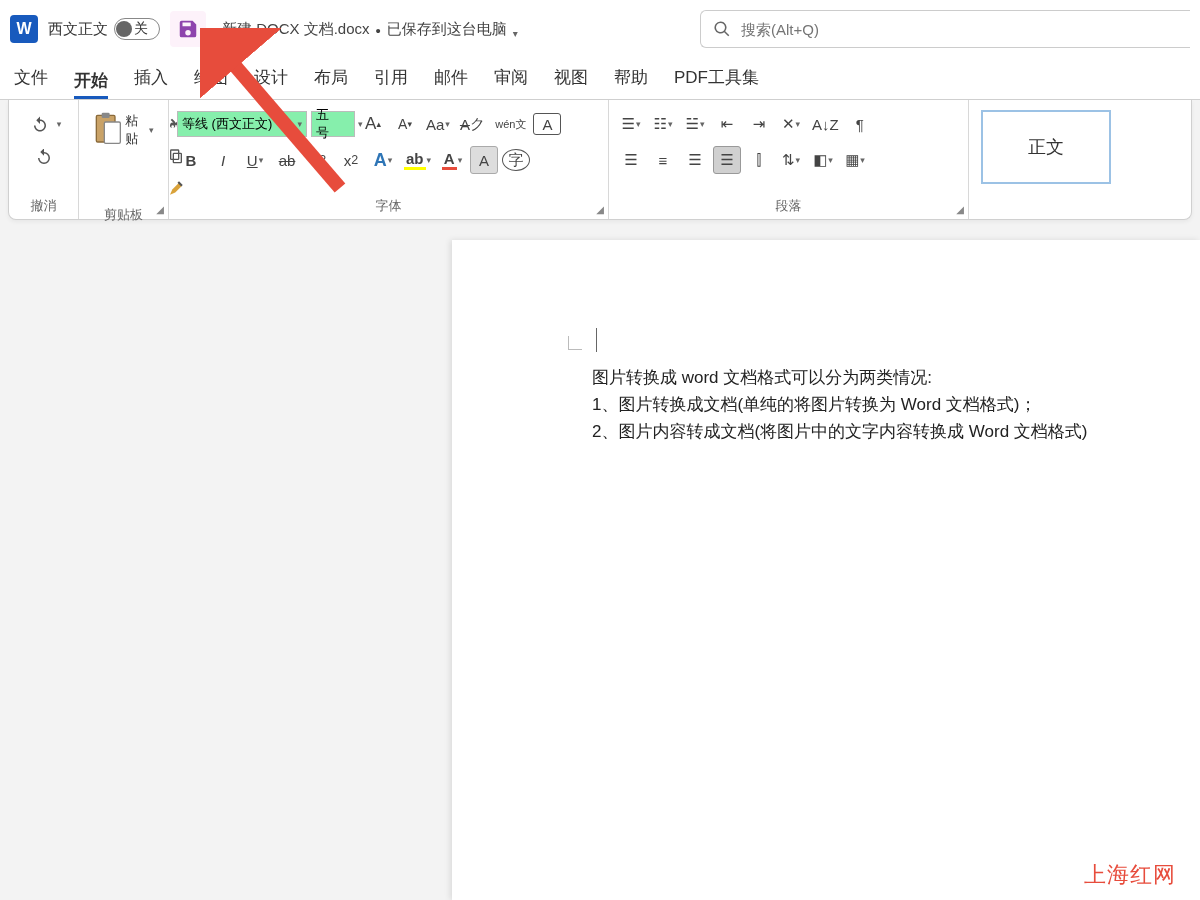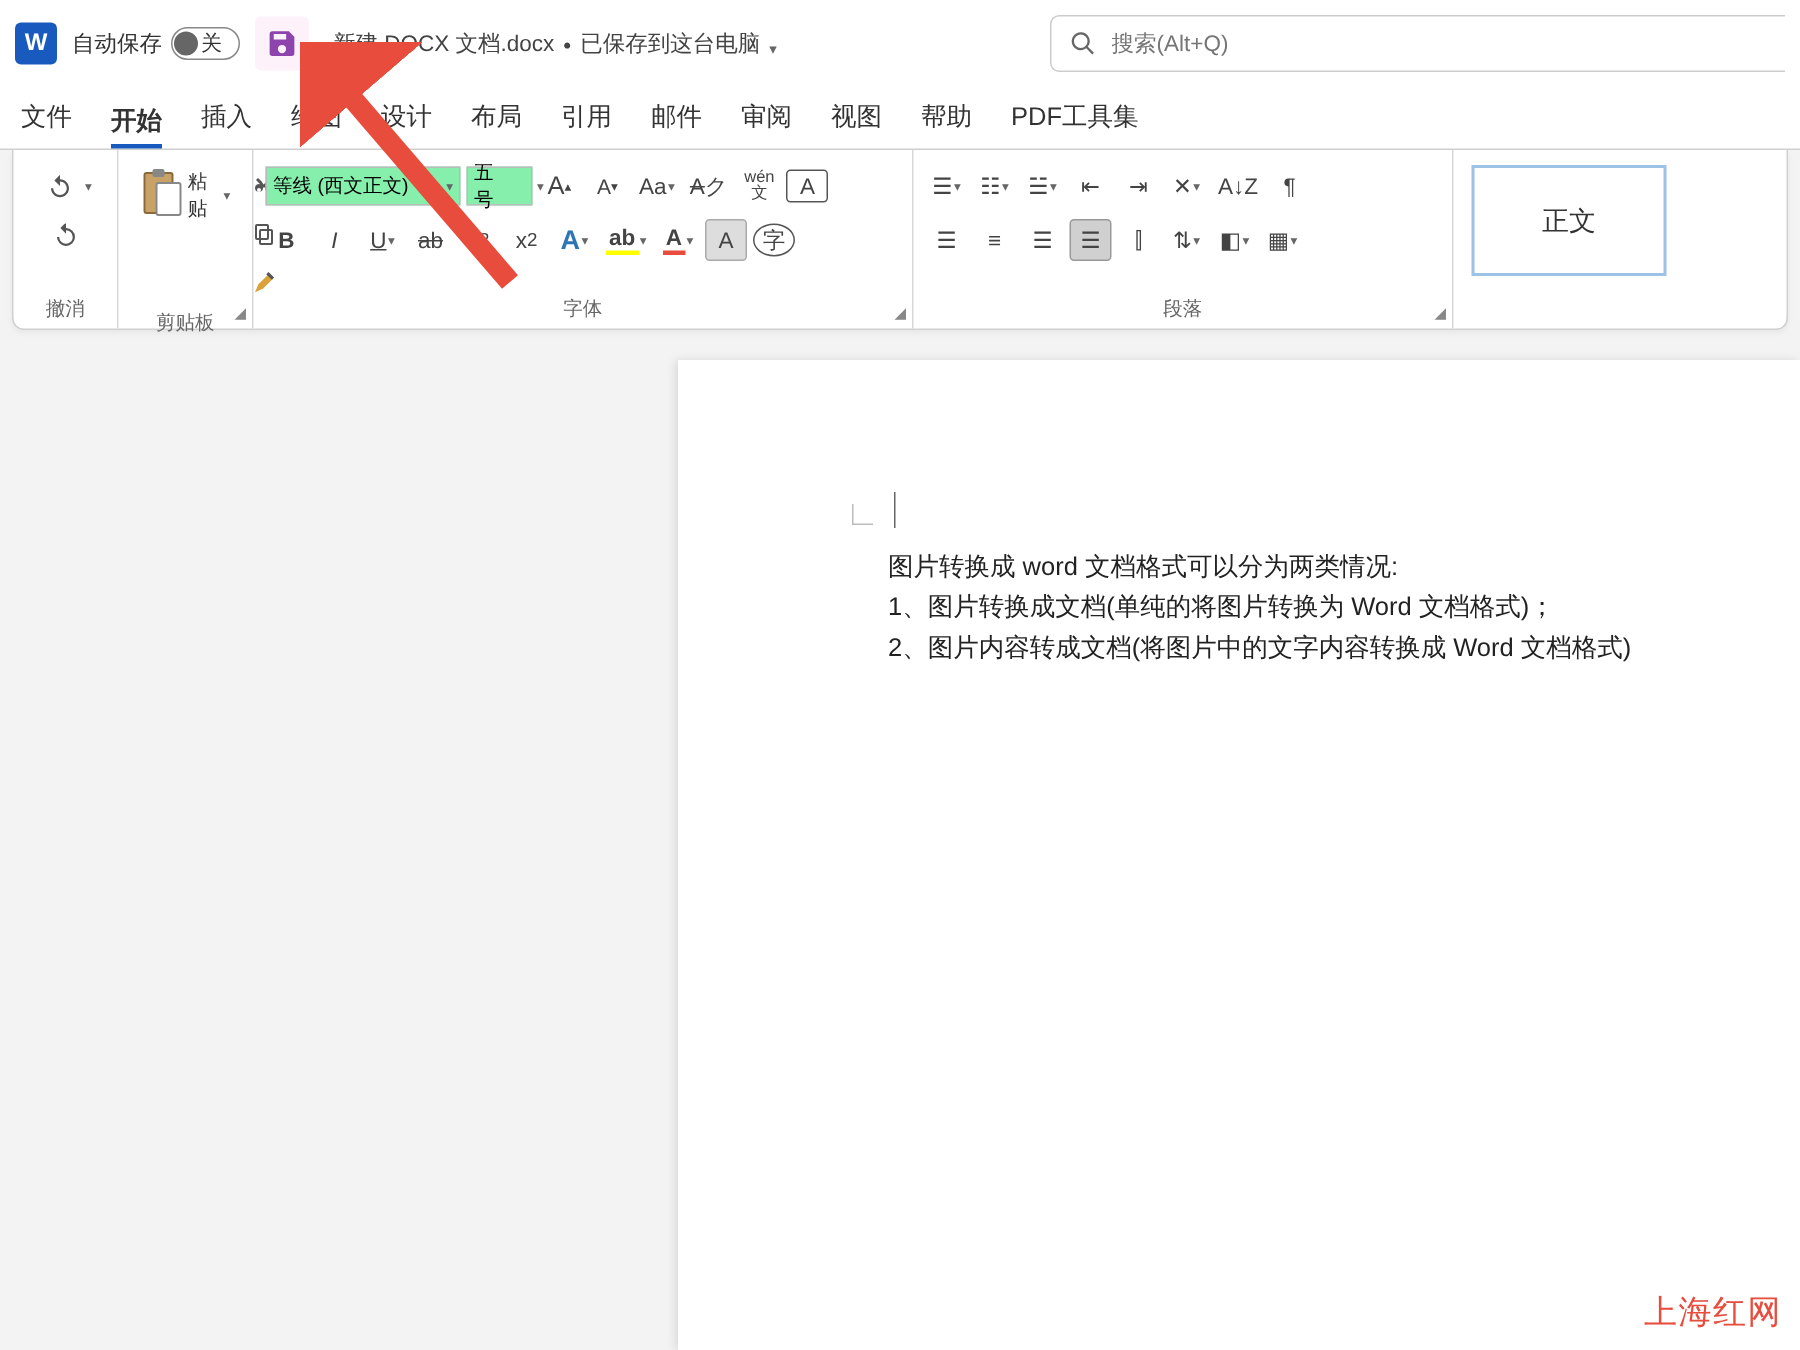--- a/index.html
+++ b/index.html
@@ -36,32 +36,32 @@
 .font-size { width: 44px; gap: 28px; }
 .underline-color { border-bottom: 3px solid; padding: 0 2px; font-weight: bold; }
 .style-box { border: 2px solid #9cc2e5; width: 130px; height: 74px; display: flex; align-items: center; justify-content: center; font-size: 18px; color: #333; margin: 4px; text-align: center; }
 
 .doc-area { position: absolute; top: 240px; left: 452px; right: 0; bottom: 0; background: #fff; box-shadow: -2px 0 6px rgba(0,0,0,0.1); }
 .page-margin { position: absolute; top: 96px; left: 116px; width: 14px; height: 14px; border-left: 1px solid #bbb; border-bottom: 1px solid #bbb; }
 .cursor-mark { position: absolute; top: 88px; left: 144px; width: 1px; height: 24px; border-right: 1.5px solid #666; }
 .doc-text { position: absolute; top: 124px; left: 140px; right: 60px; font-size: 17px; color: #222; line-height: 1.6; }
 
 .arrow-annotation { position: absolute; top: 28px; left: 200px; pointer-events: none; z-index: 100; }
-.watermark { position: absolute; right: 12px; bottom: 10px; font-size: 22px; color: #e74c3c; font-weight: 500; letter-spacing: 1px; }
+.watermark { position: absolute; right: 24px; bottom: 10px; font-size: 22px; color: #e74c3c; font-weight: 500; letter-spacing: 1px; }
 
 svg { display: block; }
 .caret { font-size: 9px; color: #666; margin-left: 1px; }
 </style>
 </head>
 <body>
 
 <div class="titlebar">
   <div class="word-icon">W</div>
   <div class="autosave">
-    <span>自动保存</span>
+    <span>西文正文</span>
     <div class="toggle">
       <div class="toggle-knob"></div>
       <span class="toggle-label">关</span>
     </div>
   </div>
   <div class="save-btn">
     <svg width="22" height="22" viewBox="0 0 24 24">
         <path fill="#8e44ad" d="M17 3H5a2 2 0 0 0-2 2v14a2 2 0 0 0 2 2h14a2 2 0 0 0 2-2V7l-4-4zm-5 16a3 3 0 1 1 0-6 3 3 0 0 1 0 6zm3-10H6V5h9v4z"></path>
       </svg>
   </div>
@@ -160,21 +160,21 @@
             <span class="caret">▾</span>
           </div>
         <div class="font-select font-size">
             <span>五号</span>
             <span class="caret">▾</span>
           </div>
         <div class="btn" style="font-size:17px">A<sup style="font-size:9px">▴</sup></div>
         <div class="btn" style="font-size:14px">A<sup style="font-size:9px">▾</sup></div>
         <div class="btn">Aa<span class="caret">▾</span></div>
         <div class="btn"><span style="text-decoration:line-through">A</span>ク</div>
-        <div class="btn" style="font-size:11px;flex-direction:column;line-height:1">
+        <div class="btn" style="font-size:11px;flex-direction:row;line-height:1">
             <span>wén</span>
             <span>文</span>
           </div>
         <div class="btn" style="border:1.5px solid #555;width:22px;height:22px">A</div>
       </div>
       <div class="row" style="gap:4px">
         <div class="btn">
             <b>B</b>
           </div>
         <div class="btn">

